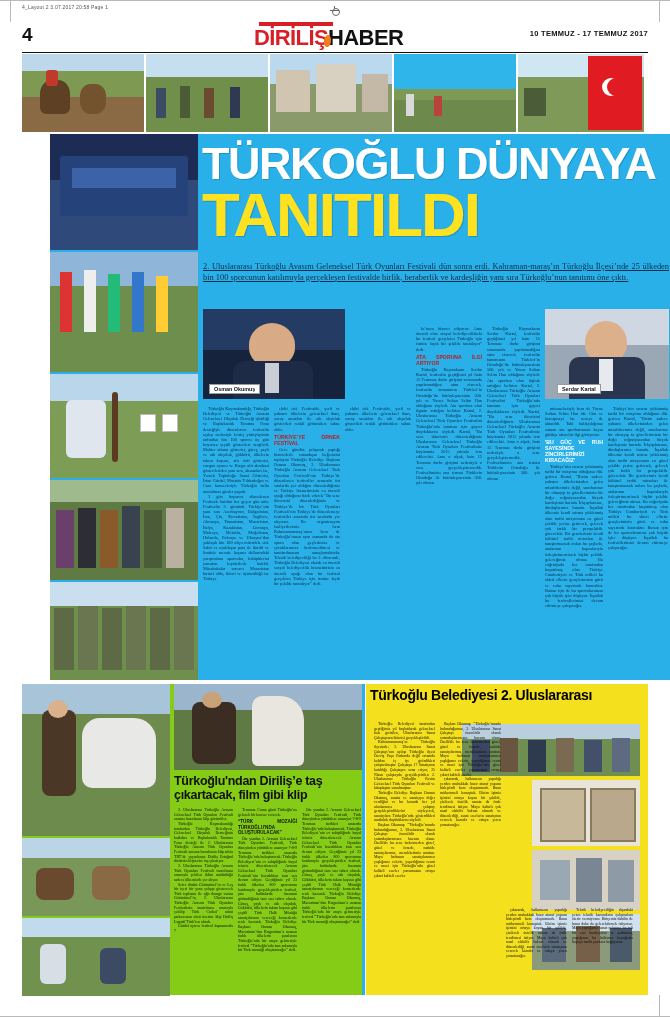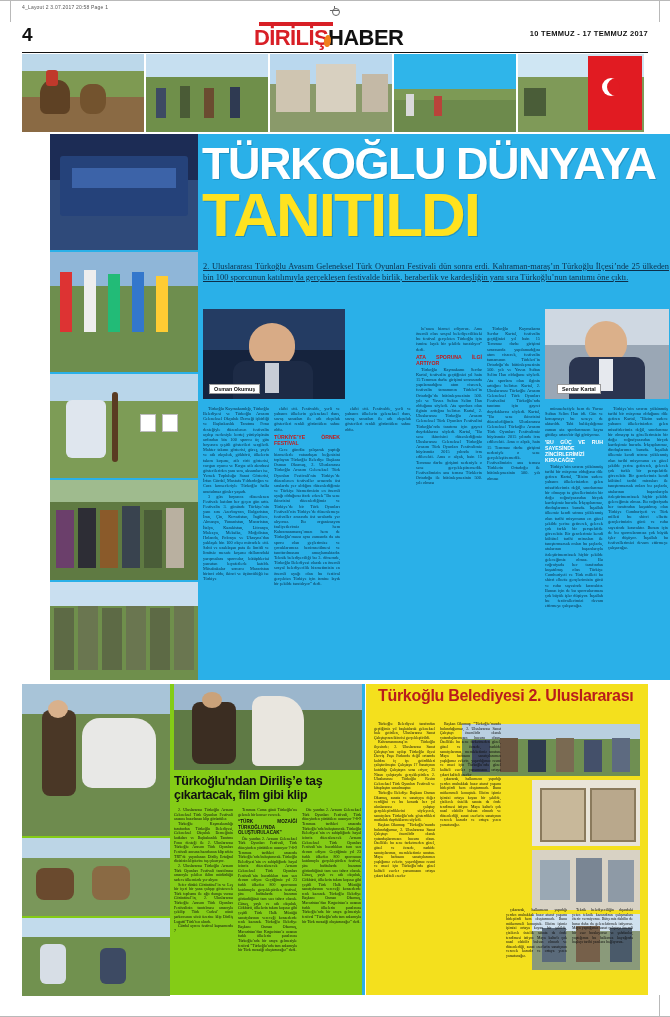--- a/index.html
+++ b/index.html
@@ -76,23 +76,23 @@
   .art-l-cols{position:absolute;left:152px;top:124px;width:188px;height:186px;
     display:flex;gap:5px;}
   .art-l-col{width:59px;font-family:"Liberation Serif",serif;font-size:3.9px;
     line-height:4.65px;color:#111;text-align:justify;overflow:hidden;}
   .art-l-col p{margin:0;text-indent:4px;}
   .sub-k{font-family:"Liberation Sans",sans-serif;font-weight:bold;font-size:4.6px;
     line-height:5.4px;color:#111;text-indent:0;margin:2px 0 1px;}
 
   
   .art-r{position:absolute;left:366px;top:684px;width:282px;height:311px;background:#f4e01d;}
-  .art-r-head{position:absolute;left:12px;top:5px;width:266px;
-    font-family:"Liberation Sans",sans-serif;font-weight:bold;font-size:16px;
-    line-height:13.5px;color:#b91c1c;letter-spacing:-.3px;}
+  .art-r-head{position:absolute;left:4px;top:5px;width:266px;
+    font-family:"Liberation Sans",sans-serif;font-weight:bold;font-size:14px;
+    line-height:13.5px;color:#000000;letter-spacing:-.3px;}
   .art-r-body{position:absolute;left:8px;top:38px;width:266px;height:266px;}
   .art-r-cols{display:flex;gap:5px;}
   .art-r-col{width:61px;font-family:"Liberation Serif",serif;font-size:3.85px;
     line-height:4.6px;color:#111;text-align:justify;overflow:hidden;}
   .art-r-col p{margin:0;text-indent:4px;}
   .art-r-img{position:absolute;overflow:hidden;}
   .vbar{position:absolute;width:3px;background:#2ab0e8;}
 </style>
 </head>
 <body>

